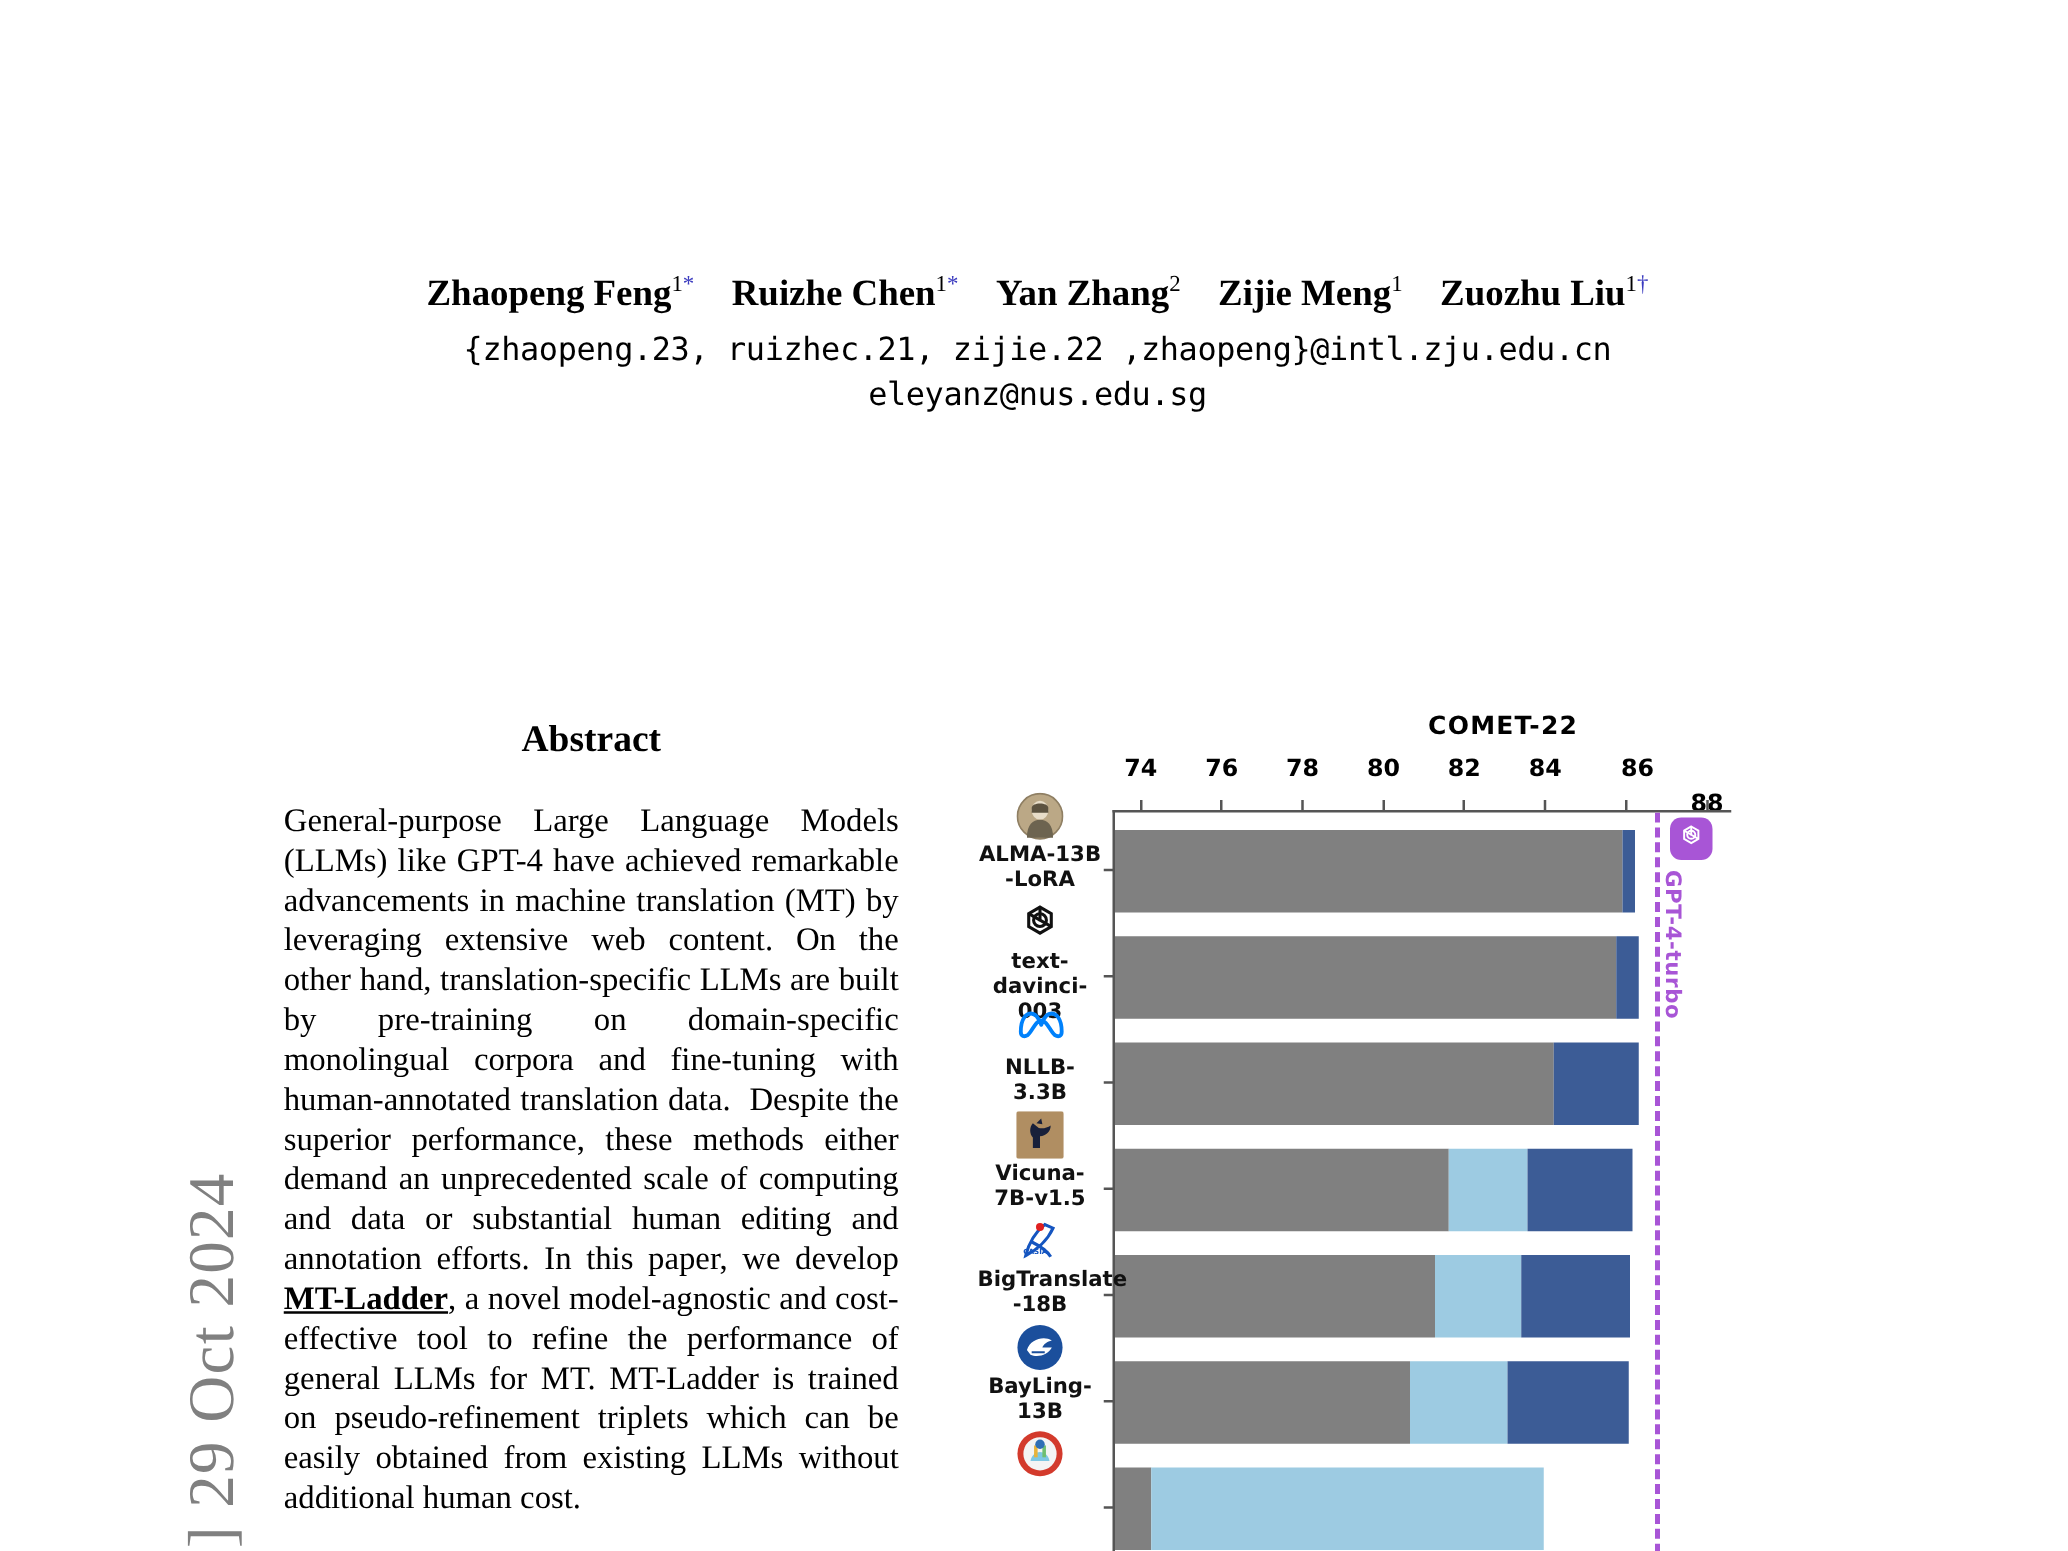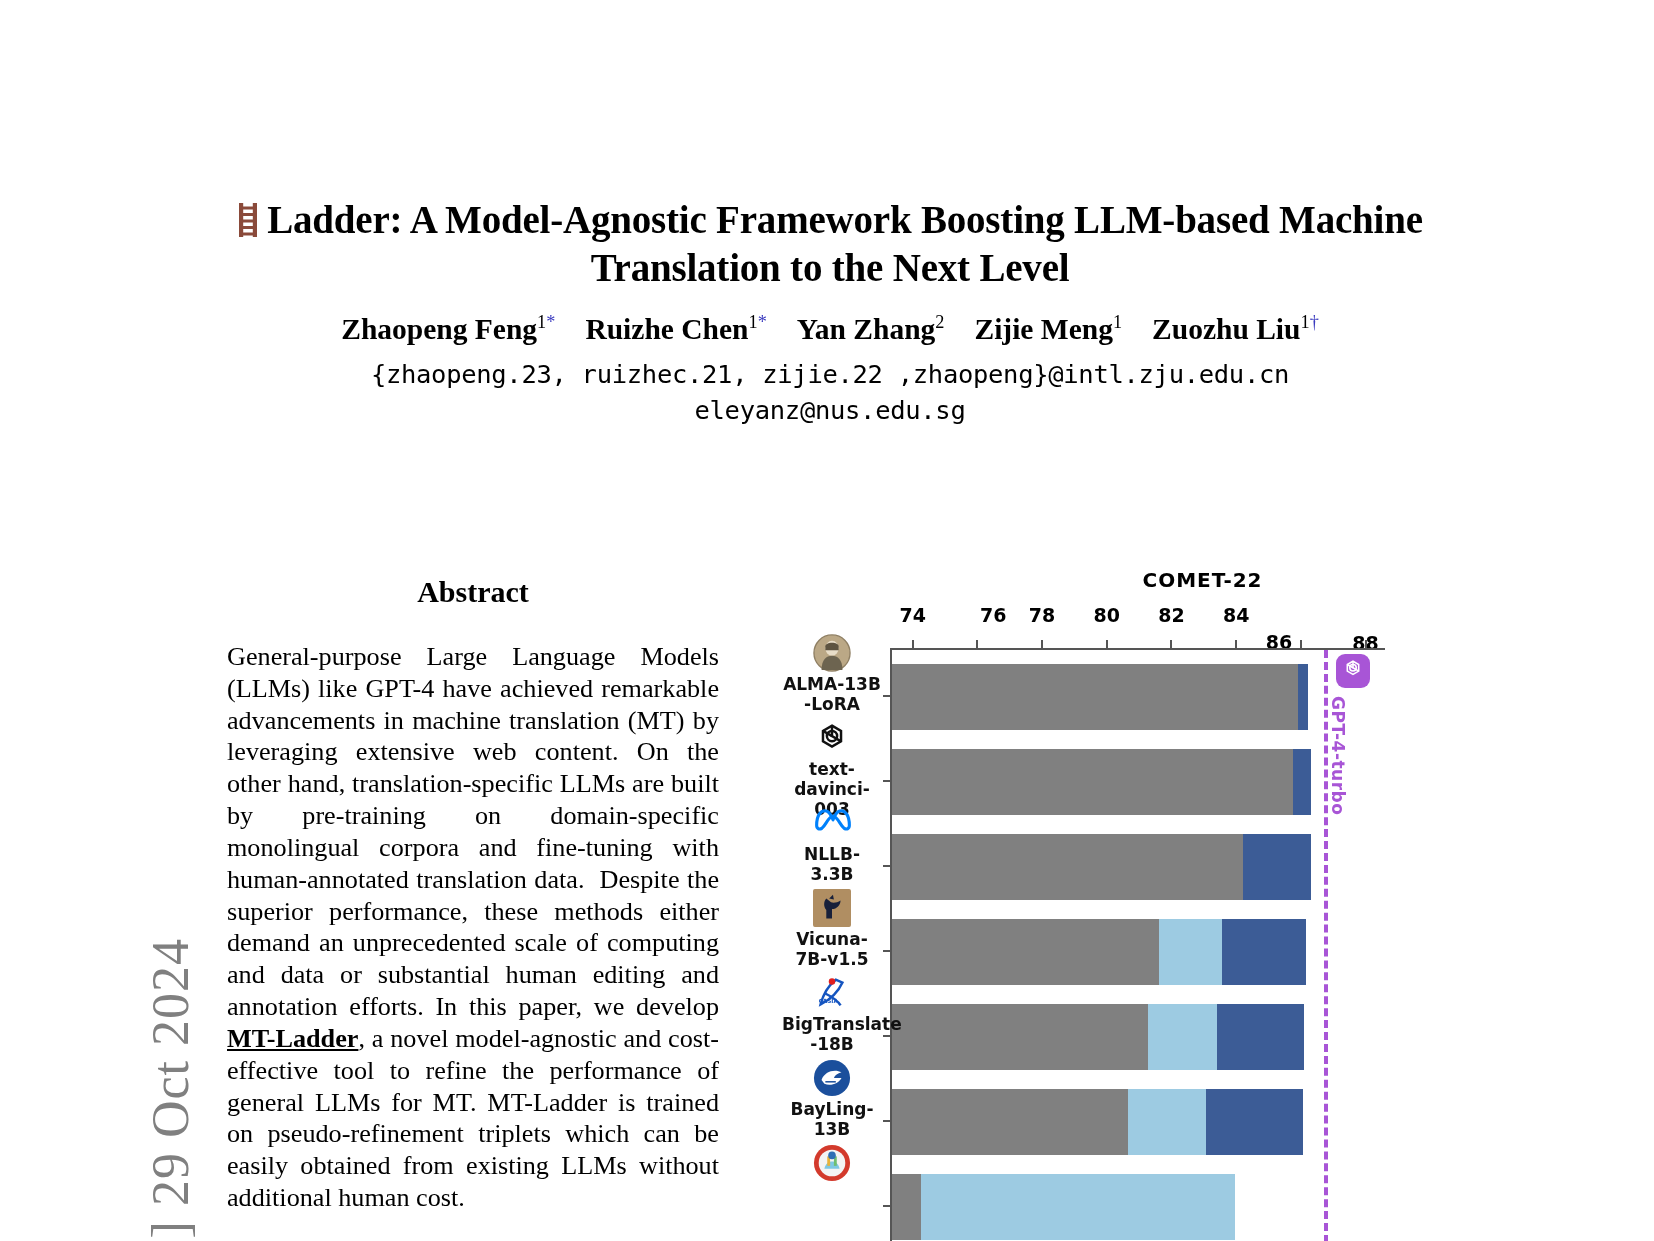--- a/index.html
+++ b/index.html
@@ -73,34 +73,20 @@
      transform:rotate(90deg);transform-origin:left top;letter-spacing:.5px;}
 </style>
 </head>
 <body>
 
 <div id="arxiv-stamp">
   <div class="vtext">[cs.CL]  29 Oct 2024</div>
 </div>
 
 <div id="title-block">
-  <div id="paper-title">
-    <span id="ladder-icon">
-      <svg viewBox="0 0 22 34" width="22" height="34" aria-hidden="true">
-        <rect x="2" y="0" width="4.2" height="34" fill="#8a4a3a"></rect>
-        <rect x="15.8" y="0" width="4.2" height="34" fill="#8a4a3a"></rect>
-        <rect x="2" y="3.5" width="18" height="3" fill="#8a4a3a"></rect>
-        <rect x="2" y="10" width="18" height="3" fill="#8a4a3a"></rect>
-        <rect x="2" y="16.5" width="18" height="3" fill="#8a4a3a"></rect>
-        <rect x="2" y="23" width="18" height="3" fill="#8a4a3a"></rect>
-        <rect x="2" y="29.5" width="18" height="3" fill="#8a4a3a"></rect>
-      </svg>
-    </span><span>Ladder: A Model-Agnostic Framework Boosting LLM-based Machine</span>
-    <div>Translation to the Next Level</div>
-  </div>
 
   <div id="authors"><span>Zhaopeng Feng</span><sup>1</sup><sup class="star">*</sup><span class="sep"></span><span>Ruizhe Chen</span><sup>1</sup><sup class="star">*</sup><span class="sep"></span><span>Yan Zhang</span><sup>2</sup><span class="sep"></span><span>Zijie Meng</span><sup>1</sup><span class="sep"></span><span>Zuozhu Liu</span><sup>1</sup><sup class="star">†</sup></div>
 
 
   <div id="emails">
       <div>{zhaopeng.23, ruizhec.21, zijie.22 ,zhaopeng}@intl.zju.edu.cn</div>
       <div>eleyanz@nus.edu.sg</div>
     </div>
 </div>
 
@@ -108,31 +94,31 @@
   <div id="abstract-head">Abstract</div>
   <div id="abstract-body">General-purpose Large Language Models (LLMs) like GPT-4 have achieved remarkable advancements in machine translation (MT) by leveraging extensive web content. On the other hand, translation-specific LLMs are built by pre-training on domain-specific monolingual corpora and fine-tuning with human-annotated translation data.&nbsp; Despite the superior performance, these methods either demand an unprecedented scale of computing and data or substantial human editing and annotation efforts. In this paper, we develop <b>MT-Ladder</b>, a novel model-agnostic and cost-effective tool to refine the performance of general LLMs for MT. MT-Ladder is trained on pseudo-refinement triplets which can be easily obtained from existing LLMs without additional human cost.</div>
 </div>
 
 <div id="figure">
   <div id="chart-title">COMET-22</div>
   <div id="plot-wrap">
     <div id="xaxis">
         <div class="tick-label" style="left: 22.6471px;">74</div>
         <div class="tick-mark" style="left: 21.6471px;"></div>
-        <div class="tick-label" style="left: 87.3529px; margin-left: 16px;">76</div>
+        <div class="tick-label" style="left: 87.3529px;">76</div>
         <div class="tick-mark" style="left: 86.3529px;"></div>
         <div class="tick-label" style="left: 152.059px;">78</div>
         <div class="tick-mark" style="left: 151.059px;"></div>
         <div class="tick-label" style="left: 216.765px;">80</div>
         <div class="tick-mark" style="left: 215.765px;"></div>
         <div class="tick-label" style="left: 281.471px;">82</div>
         <div class="tick-mark" style="left: 280.471px;"></div>
         <div class="tick-label" style="left: 346.176px;">84</div>
         <div class="tick-mark" style="left: 345.176px;"></div>
-        <div class="tick-label" style="left: 389px; margin-top: 27px;">86</div>
+        <div class="tick-label" style="left: 420px;">86</div>
         <div class="tick-mark" style="left: 409.882px;"></div>
         <div class="tick-label" style="left: 475.588px; margin-top: 28px;">88</div>
         <div class="tick-mark" style="left: 474.588px;"></div>
       </div>
     <div id="plot-area">
         <div class="bar-row" style="top: 14px; height: 66px;">
           <div class="seg base" style="width: 406.029px;"></div>
           <div class="seg top" style="width: 9.70588px;"></div>
         </div>
         <div class="bar-row" style="top: 99px; height: 66px;">

